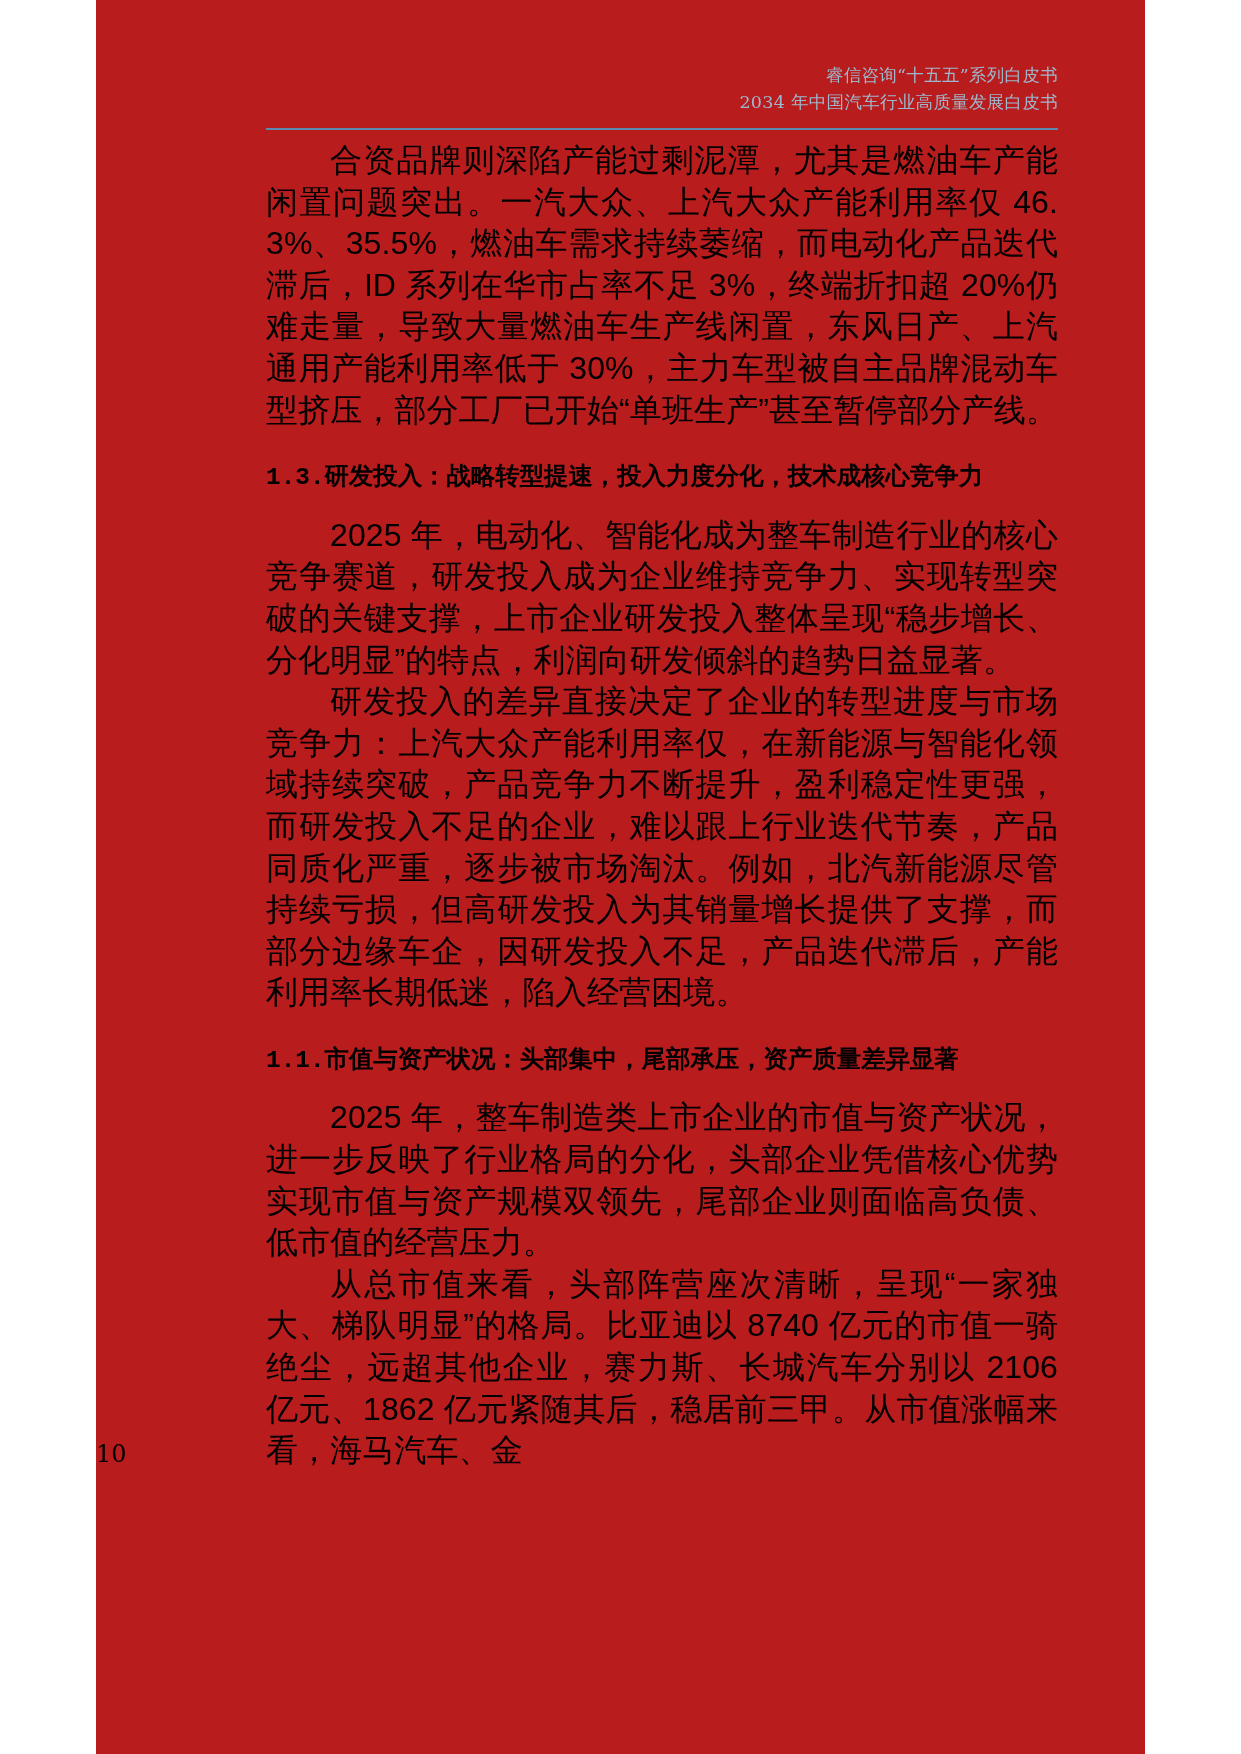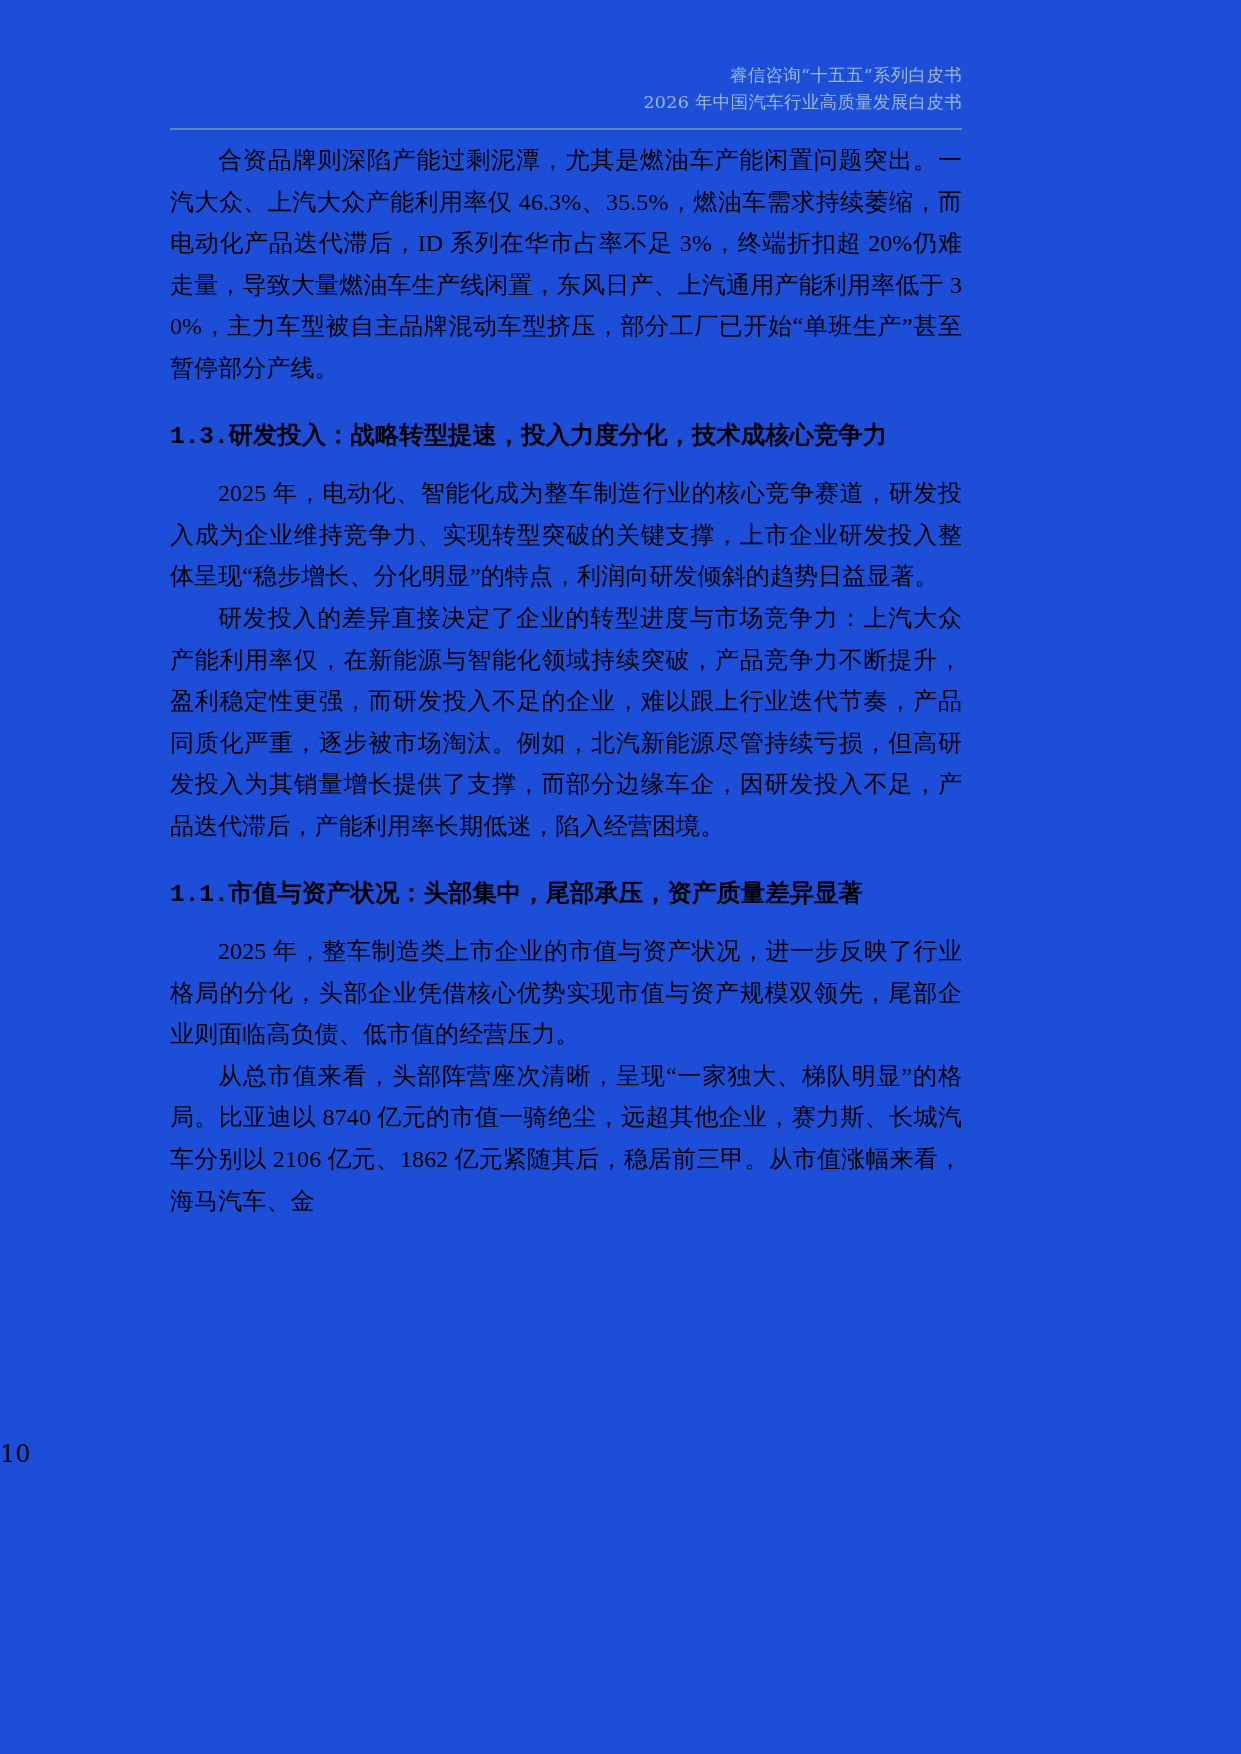--- a/index.html
+++ b/index.html
@@ -7,24 +7,24 @@
     margin: 0;
     padding: 0;
     background: #ffffff;
   }
   body {
     font-family: "DejaVu Serif", "Liberation Serif", serif;
     color: #000000;
   }
   .page {
     position: relative;
-    width: 1241px;
+    width: 1049px;
     height: 1754px;
     margin: 0 auto;
-    background: #1d4ed8;
+    background: #b91c1c;
     box-sizing: border-box;
     overflow: hidden;
   }
 
   
   .header {
     position: absolute;
     left: 170px;
     top: 62px;
     width: 792px;
@@ -49,27 +49,27 @@
   
   .content {
     position: absolute;
     left: 170px;
     top: 140px;
     width: 792px;
   }
 
   p.para {
     margin: 0 0 0 0;
-    font-size: 24px;
+    font-size: 32px;
     line-height: 41.6px;
     text-align: justify;
     text-align-last: left;
     text-justify: inter-ideograph;
     text-indent: 2em;
-    font-family: Liberation Serif, serif;
+    font-family: Liberation Sans, sans-serif;
     letter-spacing: 0.1px;
     word-break: break-all;
   }
 
   h2.heading {
     margin: 0;
     font-size: 24.4px;
     line-height: 41.6px;
     font-weight: bold;
     font-family: Liberation Mono, monospace;
@@ -91,21 +91,21 @@
     color: #000;
   }
 </style>
 </head>
 <body>
 
 <div class="page">
 
   <div class="header">
     <div>睿信咨询“十五五”系列白皮书</div>
-    <div>2026 年中国汽车行业高质量发展白皮书</div>
+    <div>2034 年中国汽车行业高质量发展白皮书</div>
   </div>
 
   <div class="header-rule"></div>
 
   <div class="content" id="content-root">
       <p class="para">合资品牌则深陷产能过剩泥潭，尤其是燃油车产能闲置问题突出。一汽大众、上汽大众产能利用率仅 46.3%、35.5%，燃油车需求持续萎缩，而电动化产品迭代滞后，ID 系列在华市占率不足 3%，终端折扣超 20%仍难走量，导致大量燃油车生产线闲置，东风日产、上汽通用产能利用率低于 30%，主力车型被自主品牌混动车型挤压，部分工厂已开始“单班生产”甚至暂停部分产线。</p>
       <div class="head-block">
         <h2 class="heading">1.3.研发投入：战略转型提速，投入力度分化，技术成核心竞争力</h2>
       </div>
       <p class="para">2025 年，电动化、智能化成为整车制造行业的核心竞争赛道，研发投入成为企业维持竞争力、实现转型突破的关键支撑，上市企业研发投入整体呈现“稳步增长、分化明显”的特点，利润向研发倾斜的趋势日益显著。</p>

